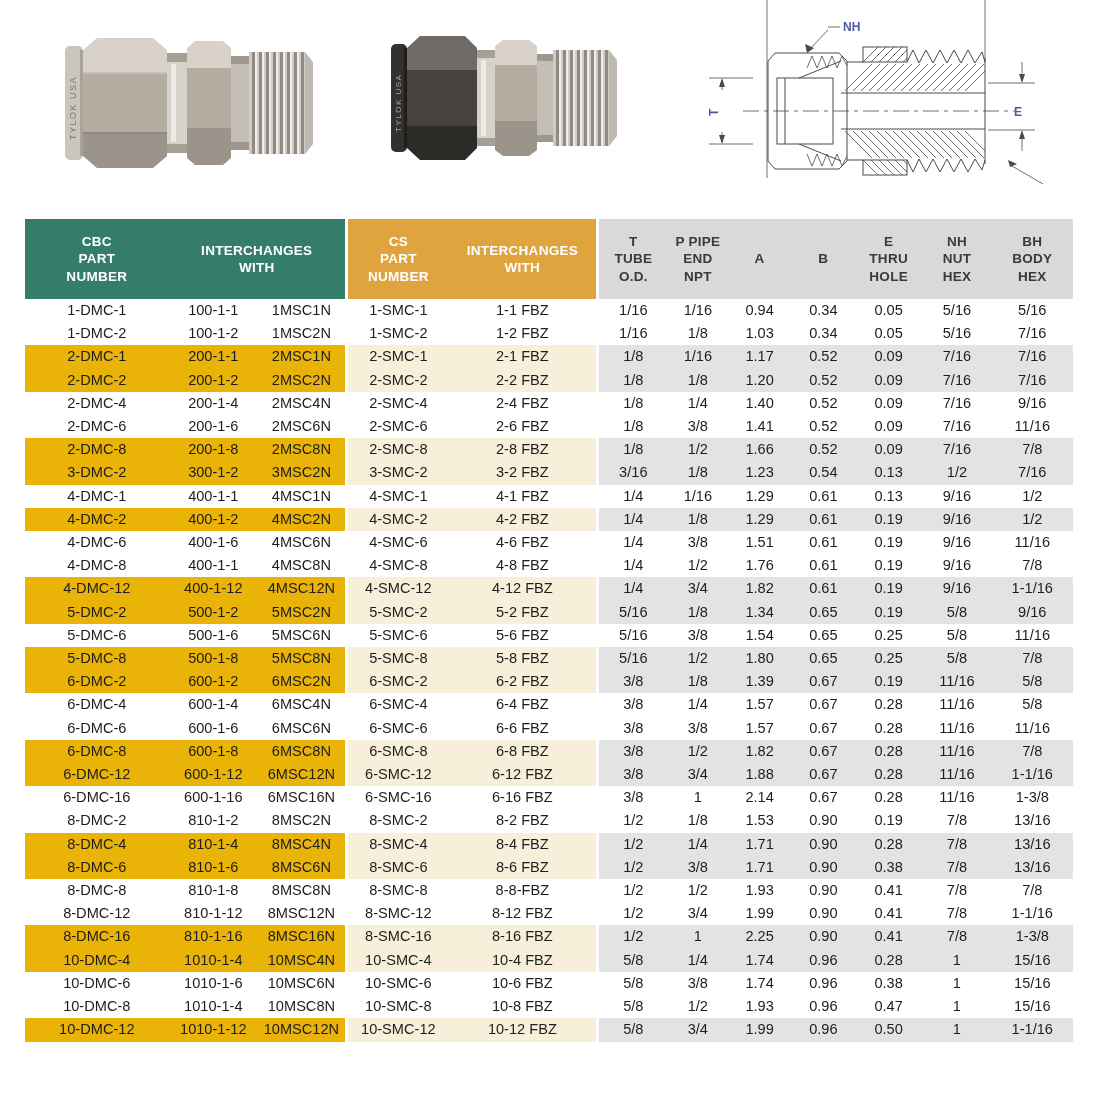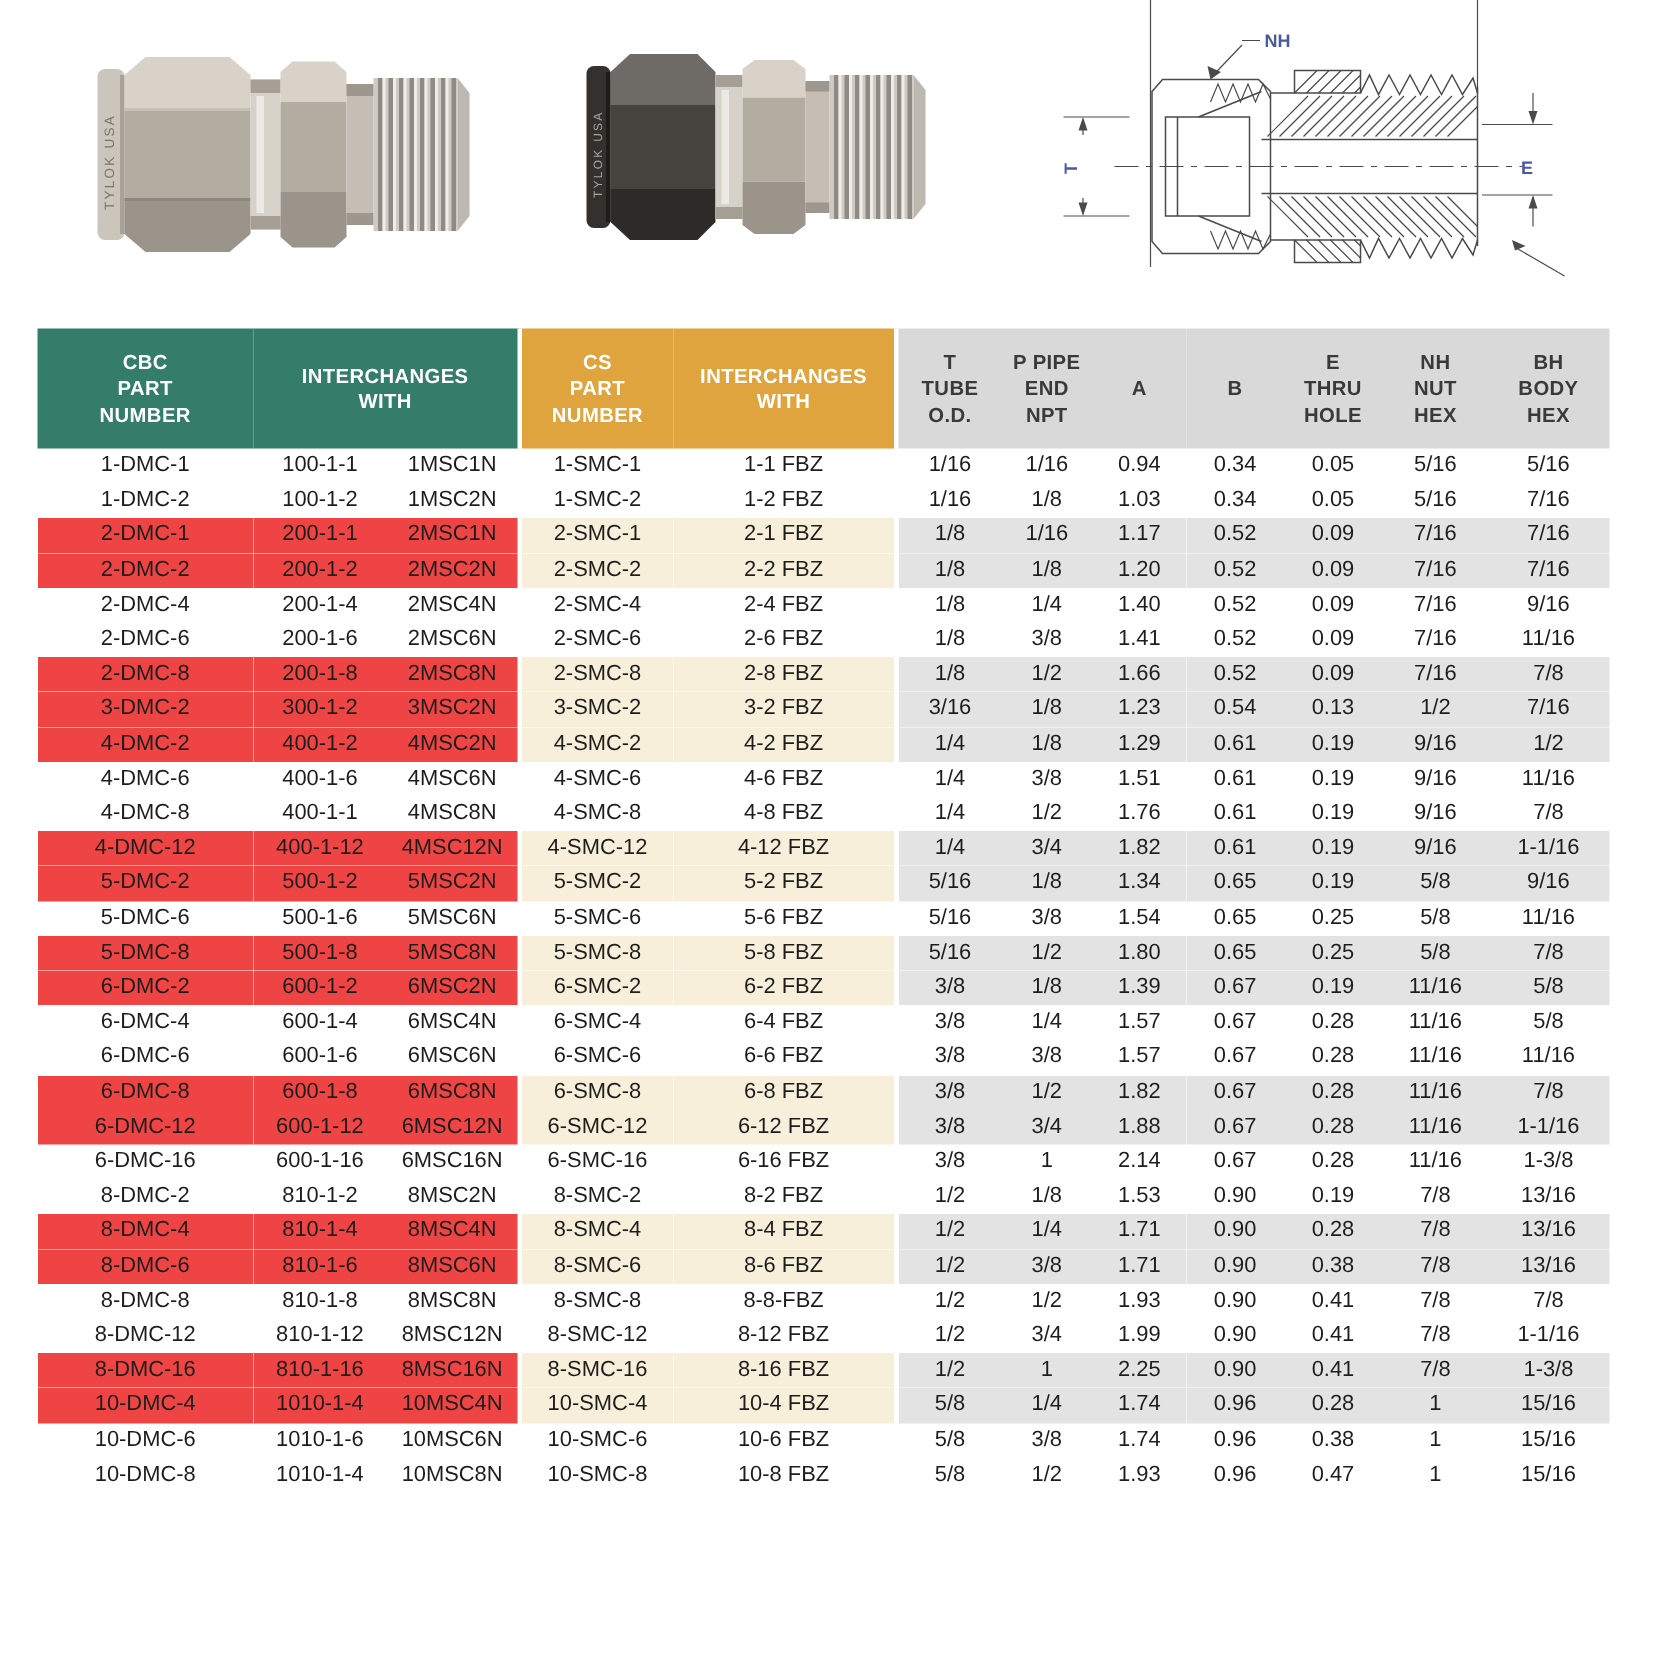--- a/index.html
+++ b/index.html
@@ -12,21 +12,21 @@
   table.spec th{height:80px;font-size:13.5px;font-weight:bold;line-height:1.28;
                 white-space:pre-line;text-align:center;vertical-align:middle;
                 letter-spacing:.02em;padding:0;}
   table.spec th.green{background:#337d6a;color:#ffffff;}
   table.spec th.gold {background:#dfa43e;color:#ffffff;}
   table.spec th.gray {background:#d9d9d9;color:#3a3a3a;}
   table.spec td{height:23.2px;line-height:23.2px;padding:0;text-align:center;
                 vertical-align:middle;font-size:14.6px;color:#1d1d1d;
                 white-space:nowrap;overflow:hidden;}
   table.spec .gapL{border-left:3px solid #ffffff;}
-  tr.shaded td.g{background:#ef4444;}
+  tr.shaded td.g{background:#eab308;}
   tr.shaded td.o{background:#f7efda;margin-left:42px;}
   tr.shaded td.n{background:#e3e3e3;}
   
   .dln{stroke:#4a4a4a;stroke-width:1;fill:none;}
   .dth{stroke:#4a4a4a;stroke-width:.8;fill:none;}
   .dlabel{fill:#4a5aa0;font-family:"Liberation Sans",sans-serif;font-size:12px;font-weight:bold;}
   .ah{fill:#4a4a4a;stroke:none;}
 </style>
 </head>
 <body>
@@ -385,20 +385,34 @@
           <td class="o gapL">3-SMC-2</td>
           <td class="o">3-2 FBZ</td>
           <td class="n gapL">3/16</td>
           <td class="n">1/8</td>
           <td class="n">1.23</td>
           <td class="n">0.54</td>
           <td class="n">0.13</td>
           <td class="n">1/2</td>
           <td class="n">7/16</td>
         </tr>
+        <tr>
+          <td class="g">4-DMC-1</td>
+          <td class="g">400-1-1</td>
+          <td class="g">4MSC1N</td>
+          <td class="o gapL">4-SMC-1</td>
+          <td class="o">4-1 FBZ</td>
+          <td class="n gapL">1/4</td>
+          <td class="n">1/16</td>
+          <td class="n">1.29</td>
+          <td class="n">0.61</td>
+          <td class="n">0.13</td>
+          <td class="n">9/16</td>
+          <td class="n">1/2</td>
+        </tr>
         <tr class="shaded">
           <td class="g">4-DMC-2</td>
           <td class="g">400-1-2</td>
           <td class="g">4MSC2N</td>
           <td class="o gapL">4-SMC-2</td>
           <td class="o">4-2 FBZ</td>
           <td class="n gapL">1/4</td>
           <td class="n">1/8</td>
           <td class="n">1.29</td>
           <td class="n">0.61</td>
@@ -693,16 +707,30 @@
           <td class="o gapL">10-SMC-8</td>
           <td class="o">10-8 FBZ</td>
           <td class="n gapL">5/8</td>
           <td class="n">1/2</td>
           <td class="n">1.93</td>
           <td class="n">0.96</td>
           <td class="n">0.47</td>
           <td class="n">1</td>
           <td class="n">15/16</td>
         </tr>
+        <tr class="shaded">
+          <td class="g">10-DMC-12</td>
+          <td class="g">1010-1-12</td>
+          <td class="g">10MSC12N</td>
+          <td class="o gapL">10-SMC-12</td>
+          <td class="o">10-12 FBZ</td>
+          <td class="n gapL">5/8</td>
+          <td class="n">3/4</td>
+          <td class="n">1.99</td>
+          <td class="n">0.96</td>
+          <td class="n">0.50</td>
+          <td class="n">1</td>
+          <td class="n">1-1/16</td>
+        </tr>
       </tbody>
   </table>
 
 </div>
 
 </body></html>

